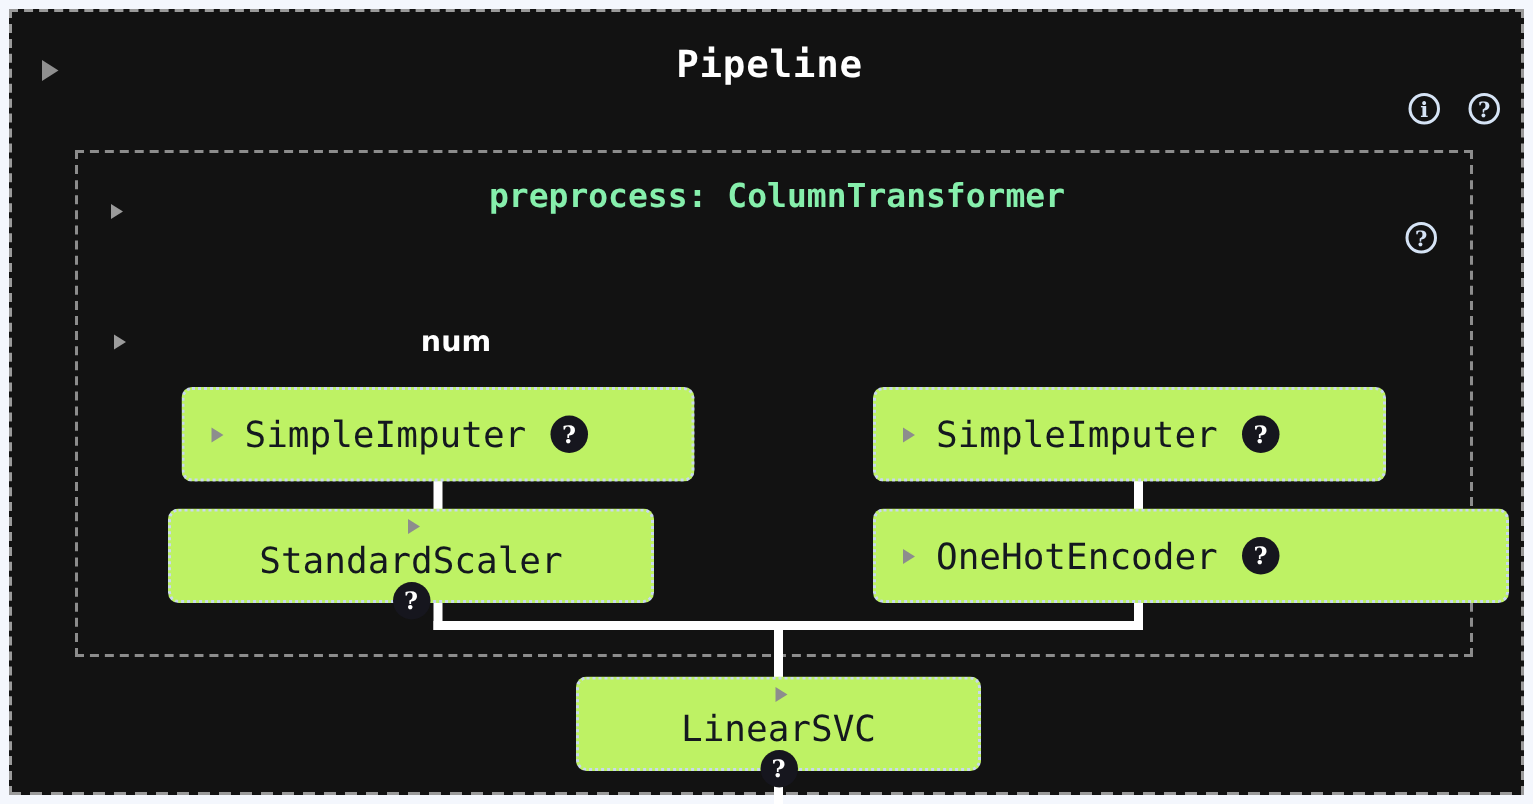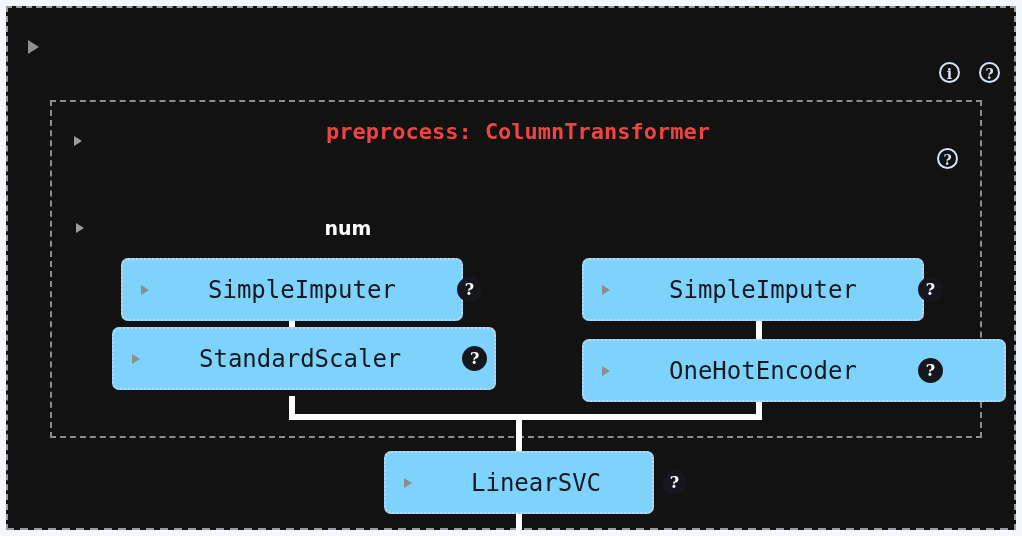--- a/index.html
+++ b/index.html
@@ -111,21 +111,21 @@
     position: absolute;
     left: 22px;
     top: 29px;
   }
   .ct-title {
     position: absolute;
     left: 0;
     top: 17px;
     width: 932px;
     text-align: center;
-    color: #ef4444;
+    color: #86efac;
     font-size: 22px;
     font-weight: bold;
   }
 
   
   .col-head {
     position: absolute;
     top: 115px;
     height: 28px;
   }
@@ -137,37 +137,35 @@
   .col-head .col-label {
     position: absolute;
     left: 0;
     top: 0;
     width: 100%;
     text-align: center;
     color: #ffffff;
     font-size: 19px;
     font-weight: bold;
     font-family: "DejaVu Sans", sans-serif;
-    padding-left: 44px;
   }
   .col-num { left: 24px; width: 456px; }
   .col-cat { left: 488px; width: 456px; }
 
   
   .est {
     position: absolute;
     box-sizing: border-box;
-    background: #7dd3fc;
+    background: #bef264;
     border: 2px dotted #c9d8ef;
     border-radius: 7px;
     height: 63px;
     display: flex;
     align-items: center;
     z-index: 3;
-    gap: 45px;
   }
   .est .est-toggle {
     margin-left: 18px;
     margin-right: 14px;
   }
   .est .est-toggle .tri-sm {
     border-left-color: #8d8d8d;
   }
   .est .est-label {
     color: #14181f;
@@ -185,24 +183,24 @@
     color: #ffffff;
     font-size: 16px;
     font-weight: bold;
     line-height: 25px;
     text-align: center;
     font-family: "DejaVu Serif", serif;
     flex: 0 0 auto;
   }
 
   .est-num-imputer   { left: 113px; top: 250px; width: 342px; }
-  .est-num-scaler    { left: 104px; top: 319px; width: 384px; }
+  .est-num-scaler    { left: 104px; top: 331px; width: 324px; flex-direction: column; }
   .est-cat-imputer   { left: 574px; top: 250px; width: 342px; }
   .est-cat-encoder   { left: 574px; top: 331px; width: 424px; }
-  .est-final         { left: 376px; top: 443px; width: 270px; }
+  .est-final         { left: 376px; top: 443px; width: 270px; flex-direction: column; }
 
   
   .conn {
     position: absolute;
     background: #ffffff;
     z-index: 2;
   }
   
   .conn-num-v { left: 281px; top: 306px; width: 6px; height: 32px; }
   
@@ -220,20 +218,21 @@
 </head>
 <body>
 
 <div class="sk-page">
 
   <div class="sk-outer">
 
     <div class="pipeline-toggle">
       <span class="tri"></span>
     </div>
+    <div class="pipeline-title">Pipeline</div>
 
     <div class="circ-icon icon-info">i</div>
     <div class="circ-icon icon-help-top">?</div>
 
     <div class="ct-box">
       <div class="ct-toggle">
         <span class="tri tri-sm"></span>
       </div>
       <div class="ct-title">preprocess: ColumnTransformer</div>
 

